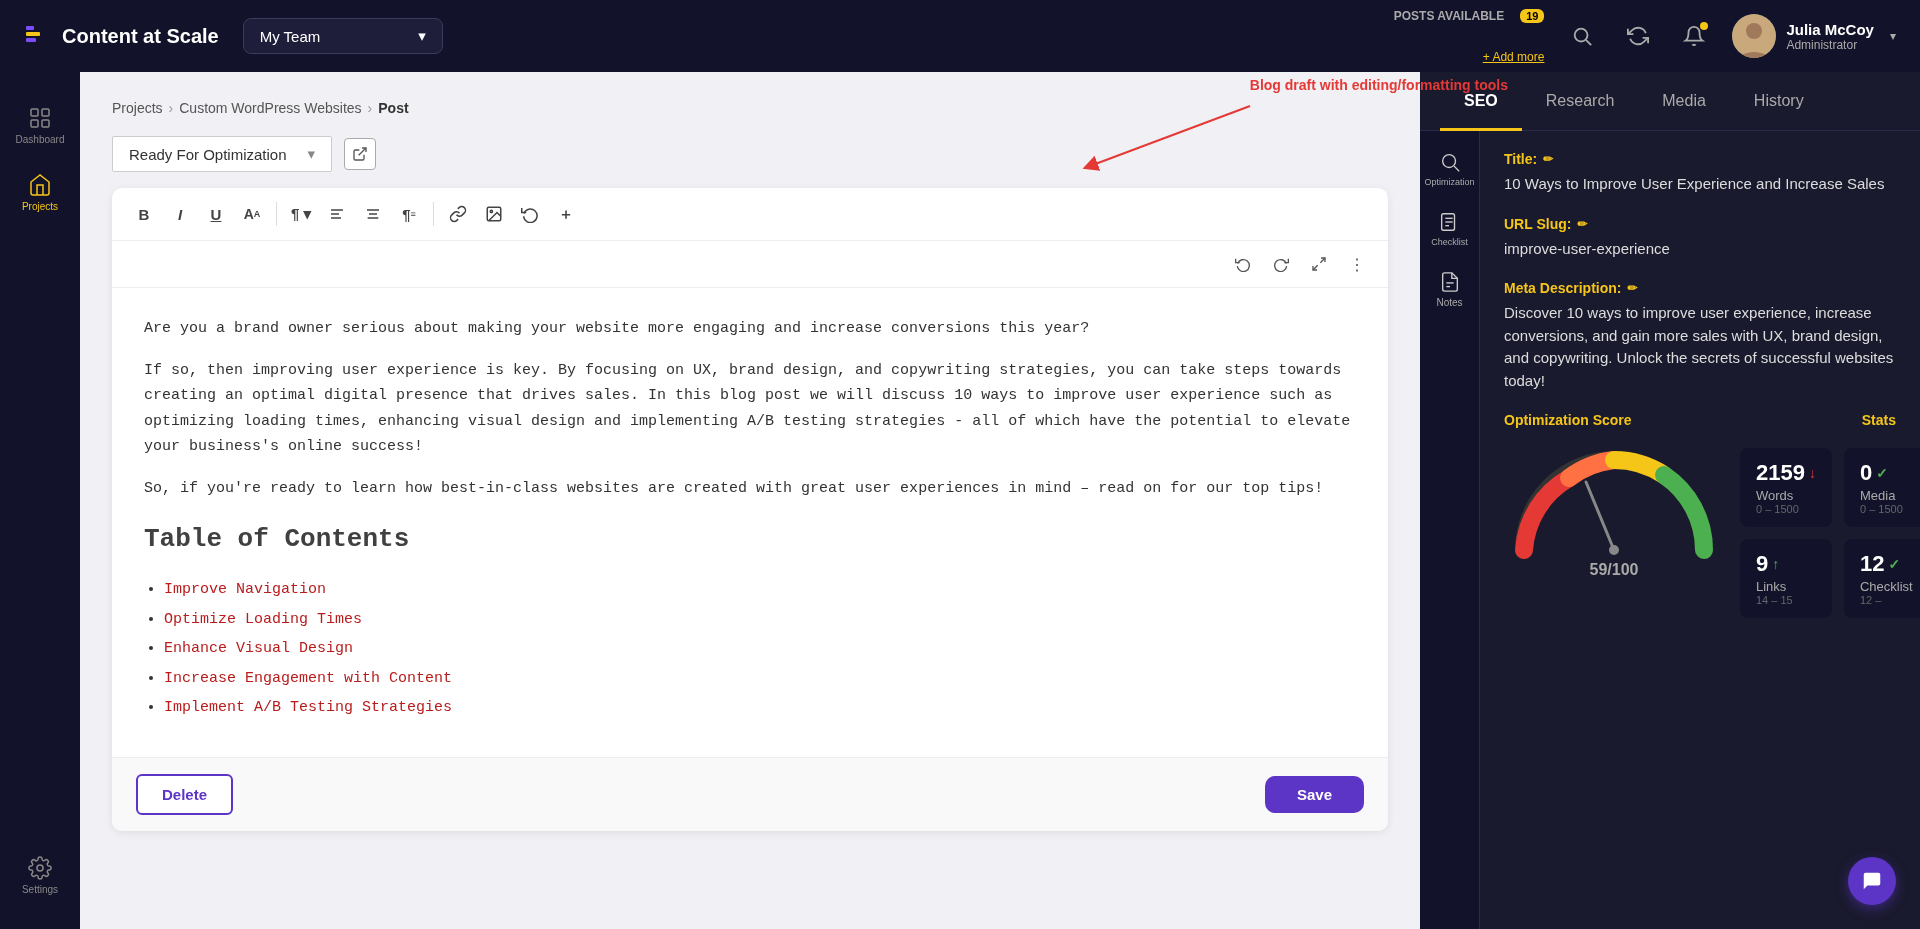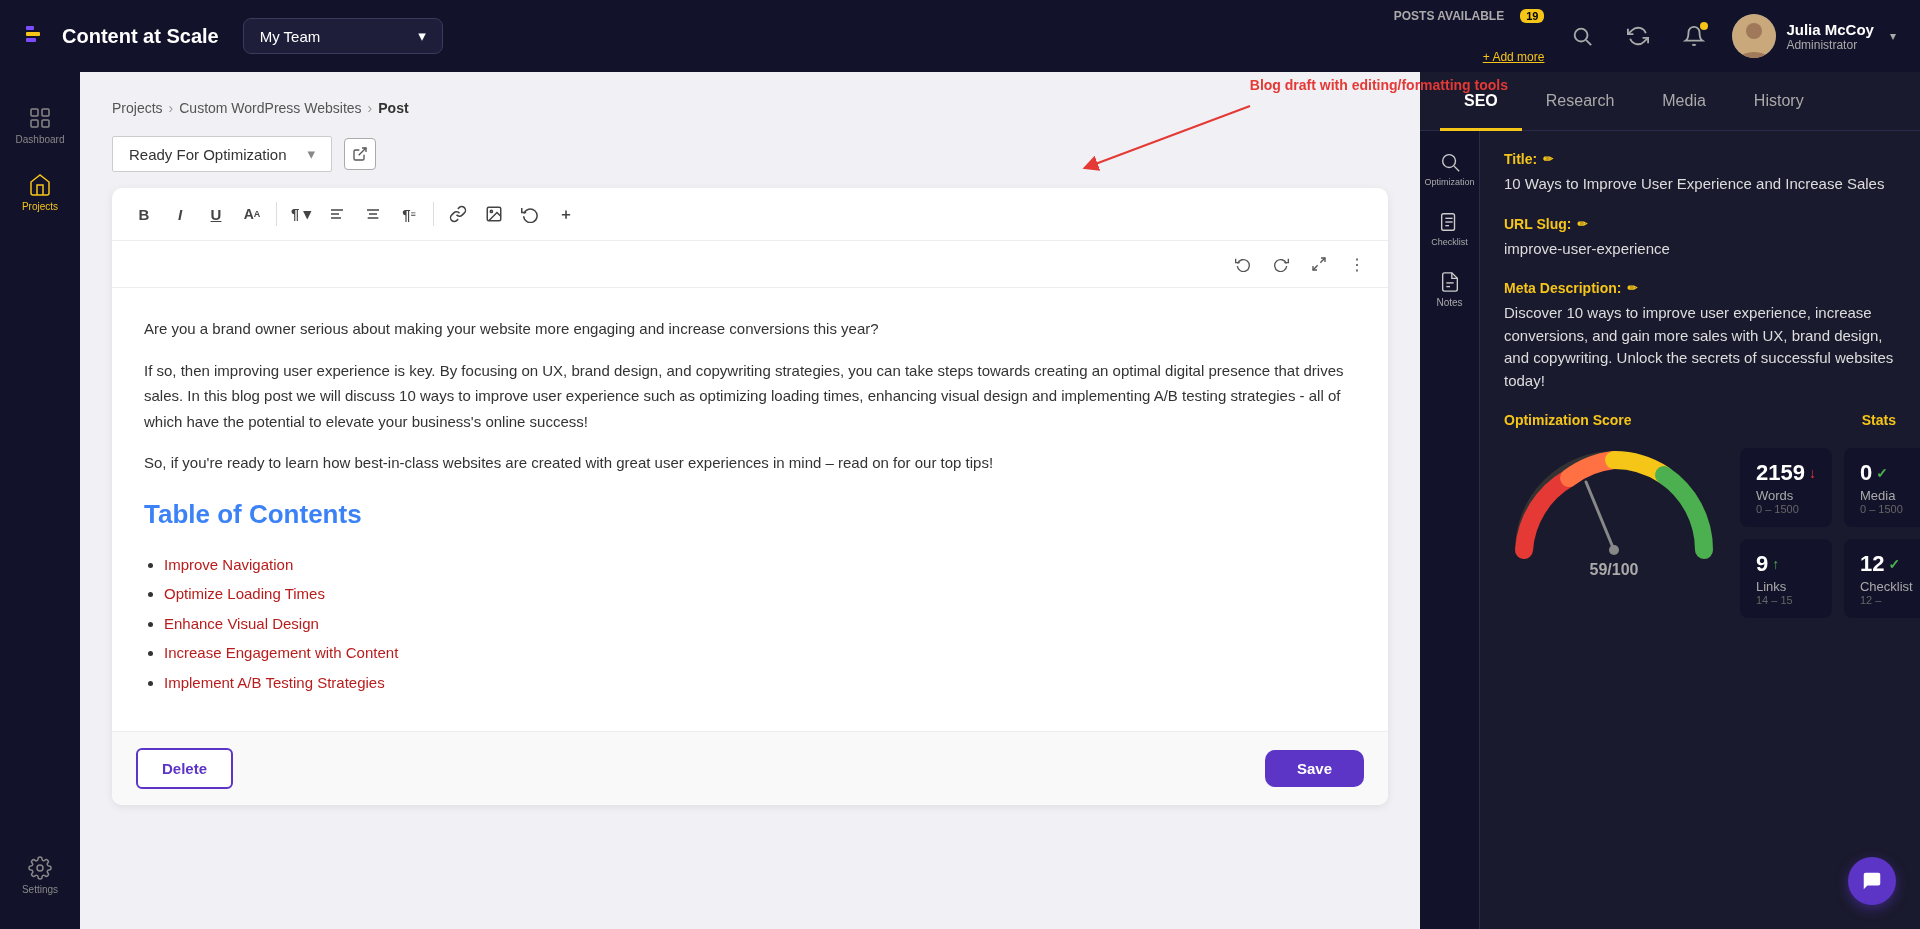--- a/index.html
+++ b/index.html
@@ -146,23 +146,24 @@
     .sec-btn {
       width: 30px; height: 30px; border: none; background: none;
       border-radius: 4px; cursor: pointer; display: flex; align-items: center;
       justify-content: center; color: #555; font-size: 16px;
     }
 
     .editor-content {
       padding: 28px 32px;
       font-size: 15px; line-height: 1.7; color: #333;
       min-height: 380px;
+      font-family: Liberation Mono, monospace;
     }
     .editor-content p { margin-bottom: 16px; }
-    .editor-content h2 { font-size: 26px; font-weight: 700; margin-bottom: 16px; color: #3b82f6; }
+    .editor-content h2 { font-size: 26px; font-weight: 700; margin-bottom: 16px; color: #404040; }
     .editor-content ul { margin-left: 20px; margin-bottom: 8px; }
     .editor-content li { margin-bottom: 4px; }
     .editor-content a { color: #b91c1c; text-decoration: none; }
 
     .editor-footer {
       padding: 16px 24px;
       display: flex; justify-content: space-between; align-items: center;
       background: #f9f9f9; border-top: 1px solid #eee;
     }
     .btn-delete {

